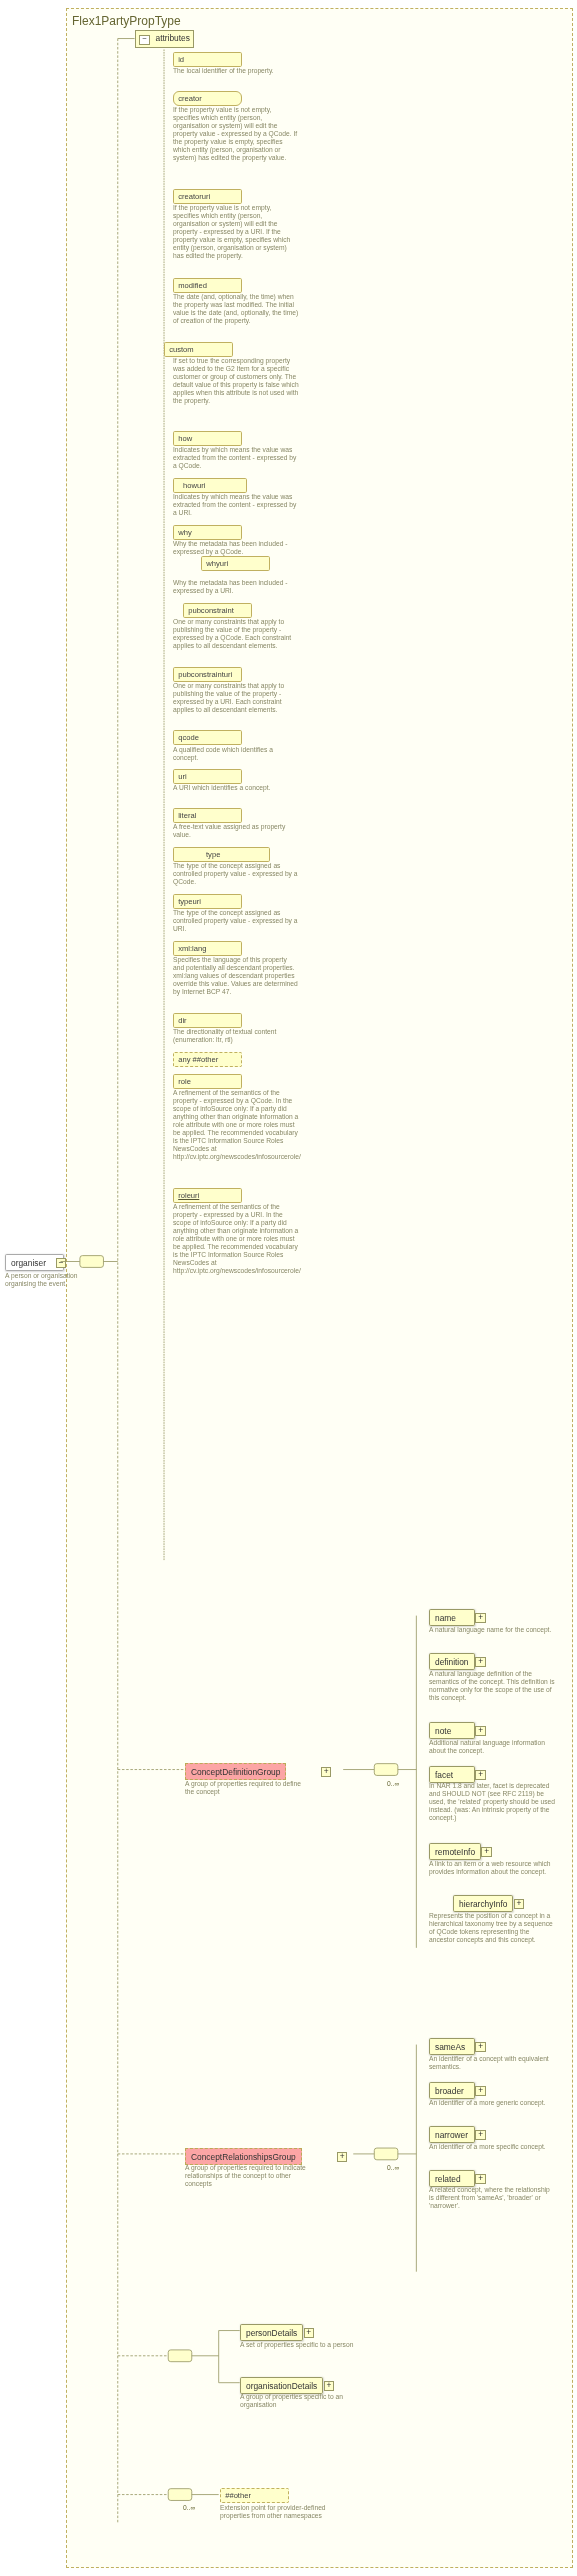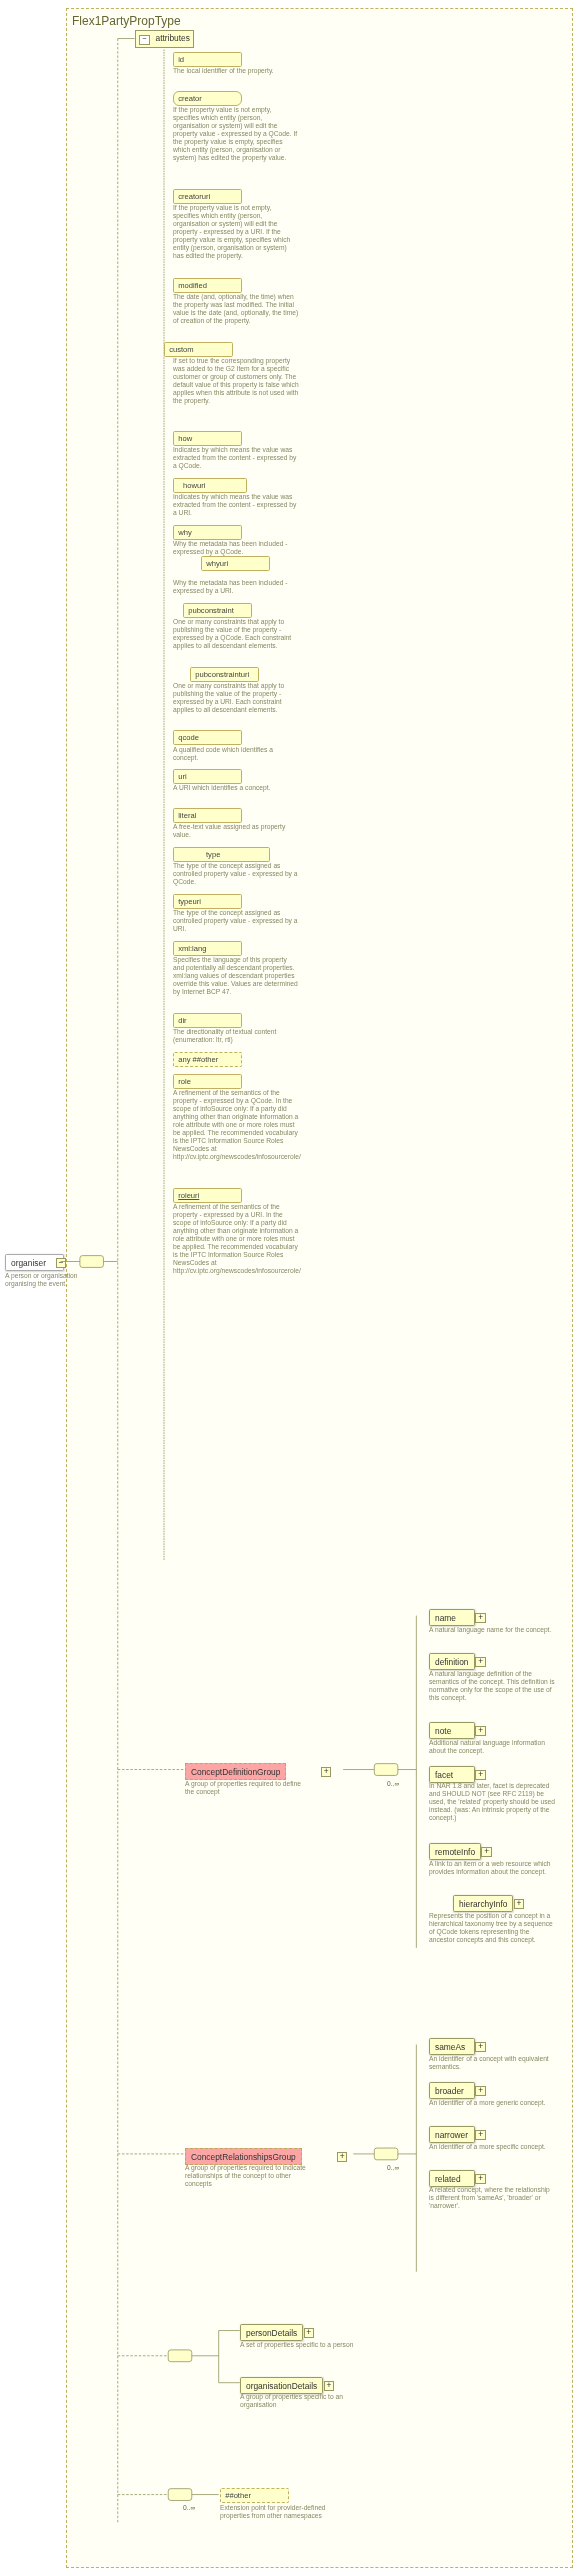--- a/index.html
+++ b/index.html
@@ -204,21 +204,21 @@
       </div>
       <div class="caption" style="left: 173px; top: 540px; width: 126px;">Why the metadata has been included - expressed by a QCode.</div>
       <div class="attrbox" style="left: 173px; top: 556px; margin-left: 28px;">
         <div class="attrbox-title">whyuri</div>
       </div>
       <div class="caption" style="left: 173px; top: 579px; width: 126px;">Why the metadata has been included - expressed by a URI.</div>
       <div class="attrbox" style="left: 173px; top: 603px; margin-left: 10px;">
         <div class="attrbox-title">pubconstraint</div>
       </div>
       <div class="caption" style="left: 173px; top: 618px; width: 126px;">One or many constraints that apply to publishing the value of the property - expressed by a QCode. Each constraint applies to all descendant elements.</div>
-      <div class="attrbox" style="left: 173px; top: 667px; margin-left: 17px;">
+      <div class="attrbox" style="left: 173px; top: 667px;">
         <div class="attrbox-title">pubconstrainturi</div>
       </div>
       <div class="caption" style="left: 173px; top: 682px; width: 126px;">One or many constraints that apply to publishing the value of the property - expressed by a URI. Each constraint applies to all descendant elements.</div>
       <div class="attrbox" style="left: 173px; top: 730px;">
         <div class="attrbox-title">qcode</div>
       </div>
       <div class="caption" style="left: 173px; top: 746px; width: 126px;">A qualified code which identifies a concept.</div>
       <div class="attrbox" style="left: 173px; top: 769px;">
         <div class="attrbox-title">uri</div>
       </div>

